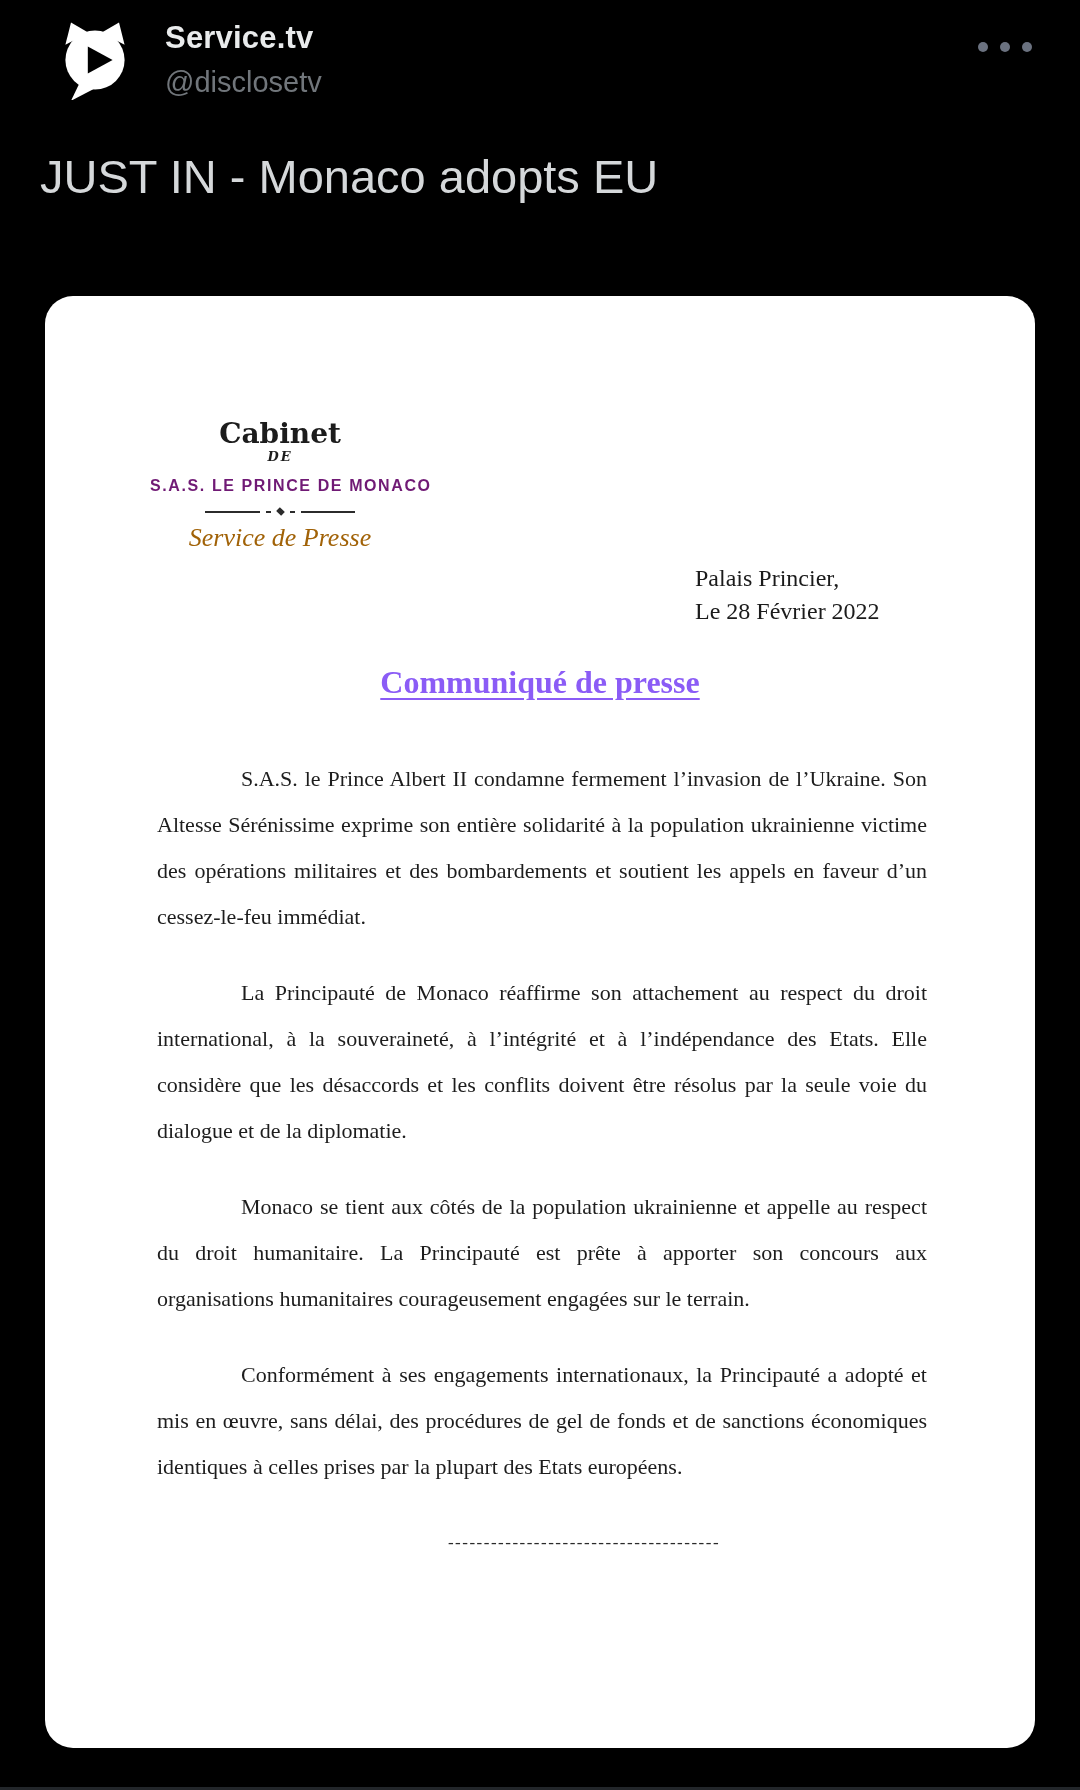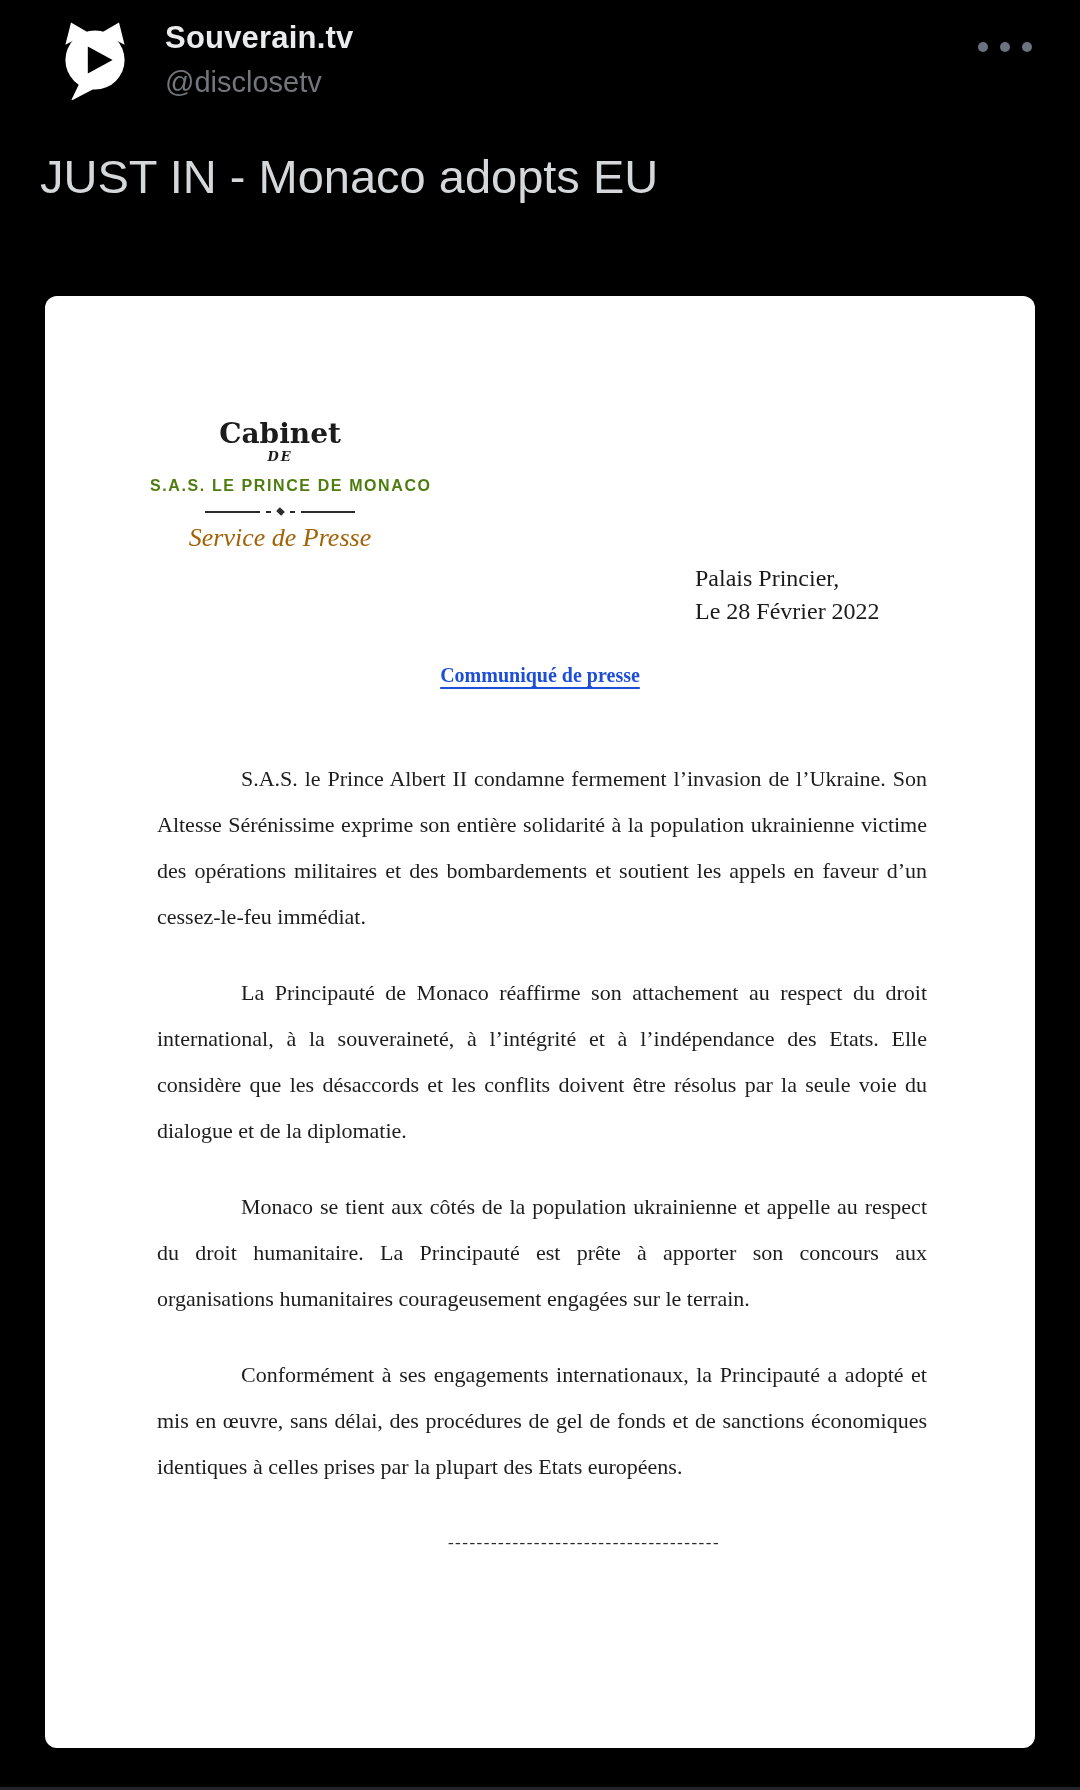--- a/index.html
+++ b/index.html
@@ -18,35 +18,35 @@
   .more-button { position: absolute; top: 18px; right: 2px; display: flex; gap: 12px; padding: 6px; cursor: pointer; }
   .more-button .dot { width: 10px; height: 10px; border-radius: 50%; background: #6b7280; }
   
   .tweet-text {
     position: absolute; top: 146px; left: 40px; width: 1010px;
     font-size: 47px; line-height: 62px; color: #d5d8da; font-weight: 400;
   }
   
   .doc-card {
     position: absolute; top: 296px; left: 45px; width: 990px; height: 1452px;
-    background: #fff; border-radius: 12px; color: #1d1d1d;
+    background: #fff; border-radius: 28px; color: #1d1d1d;
   }
   .letterhead { position: absolute; top: 124px; left: 105px; width: 260px; text-align: center; color: #1c1c1c; }
   .lh-cabinet { font-family: "DejaVu Serif", serif; font-weight: 700; font-size: 28px; line-height: 28px; }
   .lh-de { font-family: "DejaVu Serif", serif; font-weight: 700; font-style: italic; font-size: 13px; letter-spacing: 2px; margin-top: 1px; }
-  .lh-principal { font-family: "Liberation Sans", sans-serif; font-weight: 700; font-size: 16px; letter-spacing: 1.6px; margin-top: 13px; white-space: nowrap; color: #4d7c0f; }
+  .lh-principal { font-family: "Liberation Sans", sans-serif; font-weight: 700; font-size: 16px; letter-spacing: 1.6px; margin-top: 13px; white-space: nowrap; color: #701a75; }
   .lh-divider { display: flex; align-items: center; justify-content: center; width: 150px; margin: 13px auto 0; gap: 6px; }
   .lh-divider .seg { height: 2px; background: #2b2b2b; flex: 1; }
   .lh-divider .tick { width: 5px; height: 2px; background: #2b2b2b; }
   .lh-divider .diamond { width: 7px; height: 7px; background: #2b2b2b; transform: rotate(45deg) scale(1, .75); }
   .lh-service { font-family: "Liberation Serif", serif; font-style: italic; font-size: 26px; margin-top: 8px; color: #a16207; }
   .dateline { position: absolute; top: 266px; left: 650px; font-family: "Liberation Serif", serif; font-size: 24px; line-height: 33px; color: #1b1b1b; }
   .doc-title {
     position: absolute; top: 368px; left: 0; width: 100%; text-align: center;
-    font-family: "Liberation Serif", serif; font-weight: 700; font-size: 20px; color: #1d4ed8;
+    font-family: "Liberation Serif", serif; font-weight: 700; font-size: 32px; color: #8b5cf6;
     text-decoration: underline; text-underline-offset: 5px; text-decoration-thickness: 2px;
   }
   .doc-body {
     position: absolute; top: 460px; left: 112px; width: 770px;
     font-family: "Liberation Serif", serif; font-size: 22px; line-height: 46px;
     color: #1d1d1d; text-align: justify;
   }
   .doc-body p { margin: 0 0 30px 0; text-indent: 84px; }
   .separator { text-align: center; text-indent: 0; font-size: 17px; letter-spacing: 1.5px; color: #2a2a2a; margin-top: 6px; font-family: "Liberation Serif", serif; }
   .bottom-edge { position: absolute; bottom: 0; left: 0; width: 100%; height: 3px; background: #22262a; }
@@ -62,21 +62,21 @@
         <svg width="80" height="80" viewBox="0 0 100 100" aria-hidden="true">
           <polygon points="20,3 42,16 13,31" fill="#ffffff"></polygon>
           <polygon points="80,3 58,16 87,31" fill="#ffffff"></polygon>
           <circle cx="50" cy="50" r="37" fill="#ffffff"></circle>
           <polygon points="31,78 49,86 20,101" fill="#ffffff"></polygon>
           <polygon points="41,33 72,50 41,67" fill="#000000"></polygon>
         </svg>
       </span>
     </div>
     <div class="author-block">
-      <div class="author-name">Souverain.tv</div>
+      <div class="author-name">Service.tv</div>
       <div class="handle">@disclosetv</div>
     </div>
     <div class="more-button">
       <span class="dot"></span>
       <span class="dot"></span>
       <span class="dot"></span>
     </div>
   </div>
 
   <div class="tweet-text">

